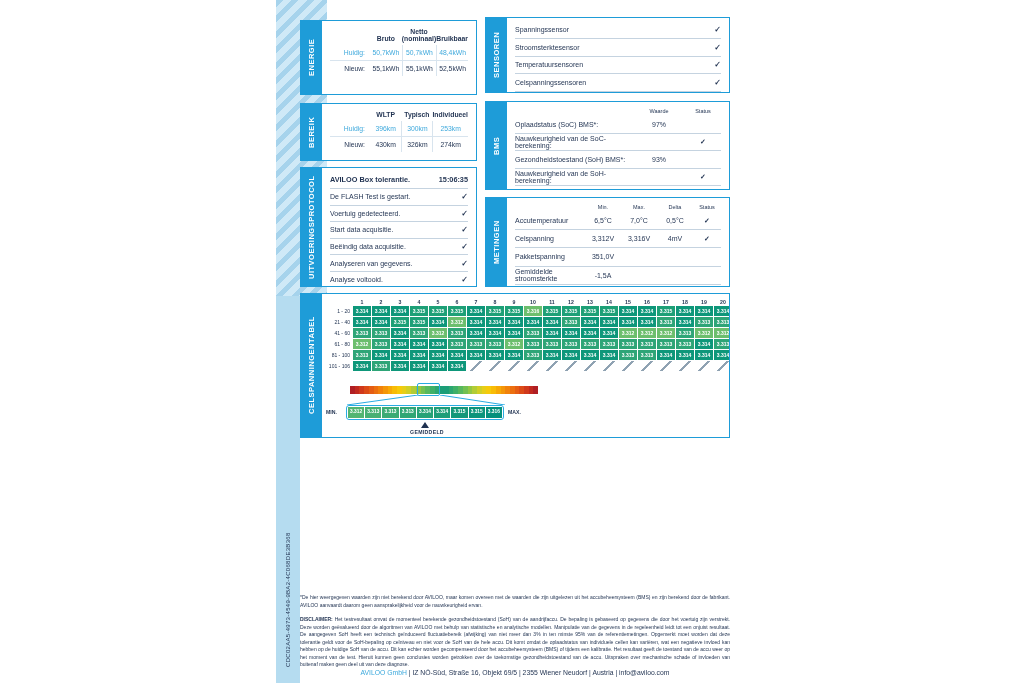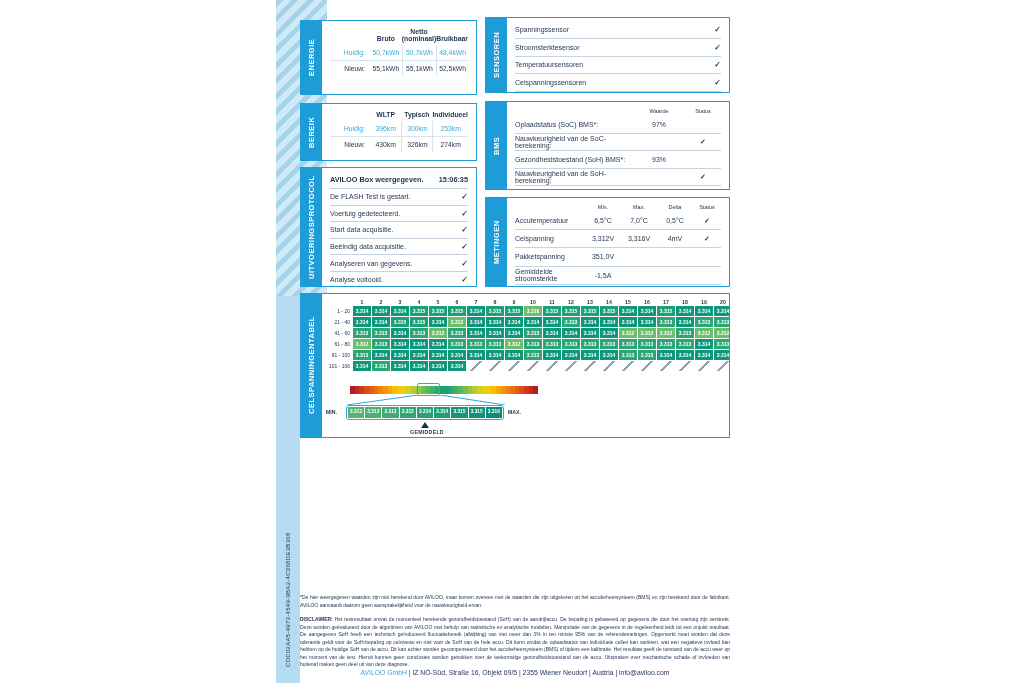--- a/index.html
+++ b/index.html
@@ -117,21 +117,21 @@
           <div class="cell val vline">326km</div>
           <div class="cell val vline">274km</div>
         </div>
       </div>
   </section>
 
   <section class="panel" style="left:300px; top:167px; width:177px; height:120px;">
     <div class="tab">UITVOERINGSPROTOCOL</div>
     <div class="content">
       <div class="prot-h">
-        <span>AVILOO Box weergegeven.</span>
+        <span>AVILOO Box tolerantie.</span>
         <span>15:06:35</span>
       </div>
       <div id="protocol-steps">
           <div class="srow" style="height: 15.6px;">
             <span>De FLASH Test is gestart.</span>
             <span class="check">✓</span>
           </div>
           <div class="srow" style="height: 15.6px;">
             <span>Voertuig gedetecteerd.</span>
             <span class="check">✓</span>

